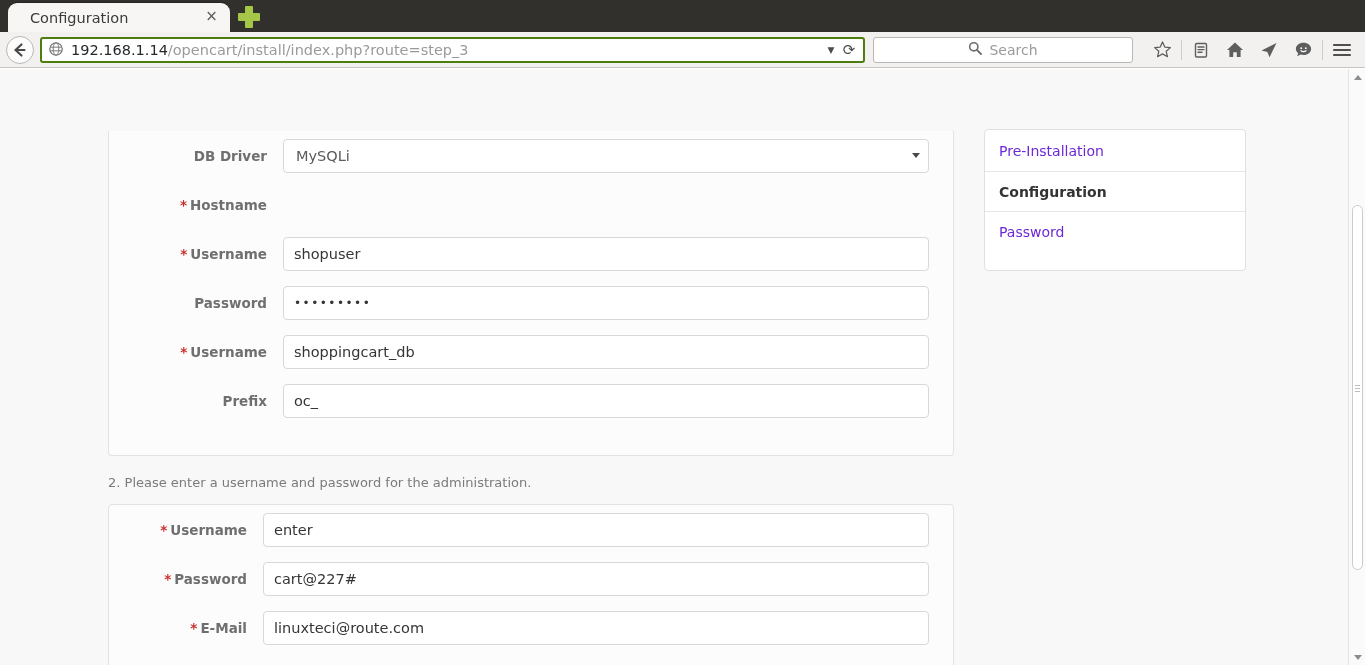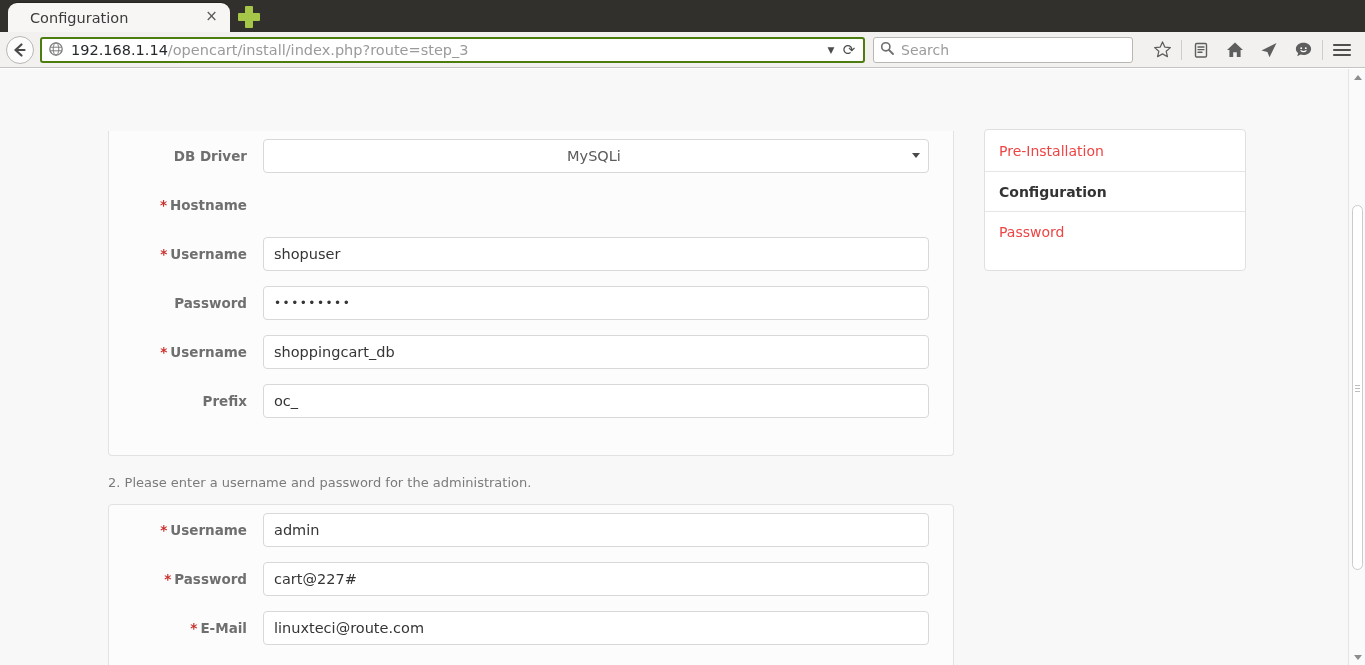--- a/index.html
+++ b/index.html
@@ -76,21 +76,21 @@
     width: 16px; flex: none; text-align: center;
     font-size: 9px; color: #4c4c4c; cursor: pointer;
   }
   .reload {
     width: 20px; flex: none; text-align: center;
     font-size: 15px; color: #4c4c4c; cursor: pointer;
   }
   .searchbox {
     width: 260px; height: 26px; margin-left: 8px; flex: none;
     background: #fff; border: 1px solid #b9b7b4; border-radius: 3px;
-    display: flex; align-items: center; padding: 0 6px;
+    display: flex; align-items: center; padding: 0 6px; justify-content: center;
   }
   .search-ph { font-size: 14px; color: #9b9b9b; margin-left: 7px; }
   .toolicons { display: flex; align-items: center; margin-left: 12px; flex: none; }
   .ticon { width: 34px; height: 30px; display: flex; align-items: center;
            justify-content: center; cursor: pointer; }
   .tsep { width: 1px; height: 20px; background: #cfcdca; margin: 0 2px; }
 
   
   .page {
     position: absolute; left: 0; top: 69px;
@@ -103,21 +103,21 @@
   .panel {
     background: #fcfcfc;
     border: 1px solid #e2e2e2;
     border-radius: 4px;
   }
 
   #db-panel {
     position: absolute; left: 108px; top: 62px;
     width: 846px; height: 325px;
     border-top: none;
-    border-top-left-radius: 0; border-top-right-radius: 0;
+    border-top-left-radius: 0; border-top-right-radius: 0; padding-left: 20px;
   }
   #admin-panel {
     position: absolute; left: 108px; top: 435px;
     width: 846px; height: 167px;
   }
 
   .formrow { display: flex; align-items: center; height: 49px; padding: 0 12px; }
   .flabel {
     width: 142px; text-align: right; padding-right: 16px;
     font-size: 13.5px; font-weight: bold; color: #6f6f6f;
@@ -125,21 +125,21 @@
   }
   .req { color: #c9302c; font-weight: bold; margin-right: 3px; }
   .finput {
     flex: 1; height: 34px; background: #ffffff;
     border: 1px solid #d8d8d8; border-radius: 4px;
     display: flex; align-items: center; padding: 0 10px;
     font-size: 14.5px; color: #353535;
     margin-right: 12px;
   }
   .finput.select { padding-right: 4px; }
-  .fselect-val { flex: 1; color: #5b5b5b; padding-left: 2px; text-align: center; }
+  .fselect-val { flex: 1; color: #5b5b5b; padding-left: 2px; }
   .caret {
     width: 0; height: 0; border-left: 4px solid transparent;
     border-right: 4px solid transparent; border-top: 5px solid #4a4a4a;
     margin-right: 4px;
   }
   .dots { letter-spacing: 1.5px; font-size: 12px; color: #353535; }
 
   .section-note {
     position: absolute; left: 108px; top: 406px;
     font-size: 13px; color: #7b7b7b;
@@ -147,21 +147,21 @@
 
   
   #steps-panel {
     position: absolute; left: 984px; top: 60px;
     width: 262px; height: 142px;
     background: #fff; border: 1px solid #e0e0e0; border-radius: 4px;
     overflow: hidden;
   }
   .step {
     height: 40px; display: flex; align-items: center;
-    padding: 0 14px; font-size: 14px; color: #ef4444;
+    padding: 0 14px; font-size: 14px; color: #6d28d9;
     border-top: 1px solid #e6e6e6;
     cursor: pointer;
   }
   .step.first { border-top: none; height: 41px; }
   .step.active { color: #333; font-weight: bold; }
 
   
   .vscroll {
     position: absolute; right: 0; top: 69px;
     width: 17px; height: 596px;
@@ -330,21 +330,21 @@
         </div>
       </div>
 
       <div class="section-note">2. Please enter a username and password for the administration.</div>
 
       <div class="panel" id="admin-panel">
         <div class="formrow">
           <div class="flabel">
             <span class="req">*</span><span>Username</span>
           </div>
-          <div class="finput">admin</div>
+          <div class="finput">enter</div>
         </div>
         <div class="formrow">
           <div class="flabel">
             <span class="req">*</span><span>Password</span>
           </div>
           <div class="finput">cart@227#</div>
         </div>
         <div class="formrow">
           <div class="flabel">
             <span class="req">*</span><span>E-Mail</span>

